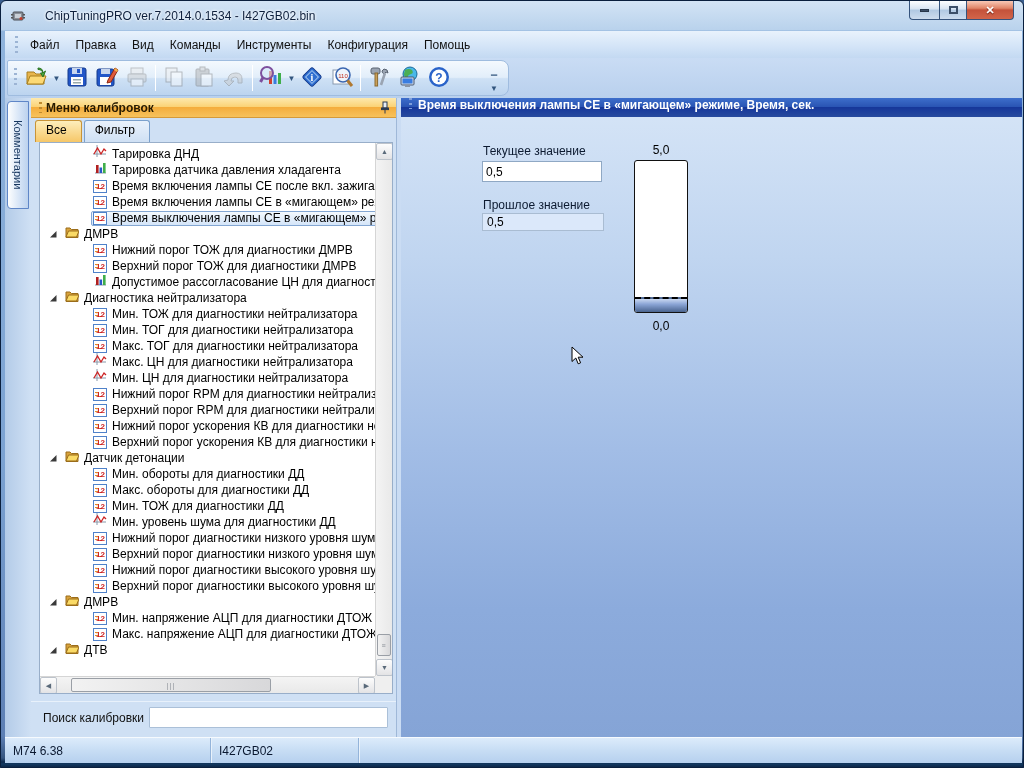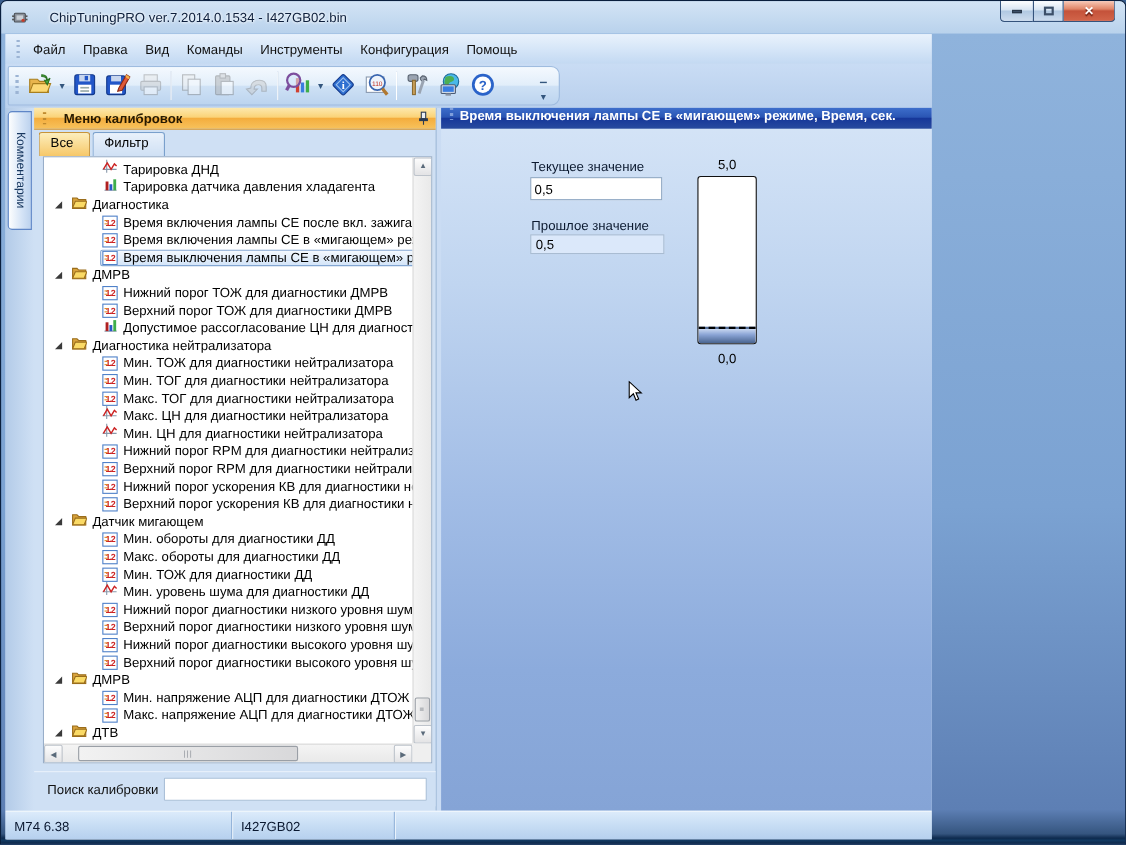--- a/index.html
+++ b/index.html
@@ -19,21 +19,21 @@
     background:linear-gradient(180deg,#fdfeff 0%,#d7e4f2 45%,#b0c8e2 50%,#cddcee 100%); color:#3c4f68; font-size:10px; cursor:default;}
   .cap-btn.min { width:30px; border-radius:0 0 0 4px; border-right:none;}
   .cap-btn.max { width:28px; }
   .cap-btn.close { width:47px; border-radius:0 0 4px 0; border-left:none;
     background:linear-gradient(180deg,#f8c8b6 0%,#e08568 40%,#c4523a 50%,#d2654a 100%); color:#fff; font-weight:bold; }
   .glyph-line { width:9px; height:3px; background:#3c4f68; border:1px solid #27364a; }
   .glyph-box { width:9px; height:8px; border:2px solid #3c4f68; }
   .glyph-x { font-size:11px; font-weight:bold; color:#fff; text-shadow:0 1px 1px #6b1d10; }
 
   
-  .client { position:absolute; left:4px; top:30px; width:842px; height:732px; background:#cadcf3; }
+  .client { position:absolute; left:4px; top:30px; width:1017px; height:732px; background:#cadcf3; }
 
   
   .menubar { position:absolute; left:0; top:0; right:0; height:27px; display:flex; align-items:center;
     background:linear-gradient(180deg,#e9f2fc 0%,#d6e6f8 50%,#c3d9f2 100%); padding-left:6px; }
   .grip-v { width:3px; height:60%; margin:0 4px;
     background:repeating-linear-gradient(180deg,#9cb4d4 0 2px,transparent 2px 5px); }
   .menu-item { padding:3px 8px; color:#111; }
 
   
   .toolbarrow { position:absolute; left:0; top:27px; right:0; height:40px;
@@ -58,21 +58,21 @@
     background:linear-gradient(90deg,#fdfefe,#d4e3f6 60%,#bcd2ee);
     display:flex; align-items:center; justify-content:center;
     writing-mode:vertical-rl; color:#16365e; font-size:11px; }
 
   
   .left-panel { position:absolute; left:26px; top:0; width:366px; height:100%; background:#cfe0f4; border-right:1px solid #9fb8d8;}
   .lp-header { position:absolute; left:0; top:0; right:0; height:20px; display:flex; align-items:center;
     background:linear-gradient(180deg,#fde9ae 0%,#fbd377 45%,#f4ad3d 50%,#f7c25c 100%);
     border-bottom:1px solid #d59a3a; padding:0 4px; }
   .lp-header .grip-v { background:repeating-linear-gradient(180deg,#c08A2e 0 2px,transparent 2px 5px); }
-  .lp-header .lp-title { font-weight:bold; color:#271a00; margin-left:12px; flex:1; }
+  .lp-header .lp-title { font-weight:bold; color:#271a00; margin-left:0; flex:1; }
   .pin-icon { width:14px; height:14px; display:flex; align-items:center; justify-content:center; }
 
   .lp-tabs { position:absolute; left:4px; top:22px; height:22px; display:flex; }
   .lp-tab { padding:2px 14px 0 10px; height:22px; border:1px solid #7aa0cc; border-bottom:none;
     border-radius:3px 3px 0 0; background:linear-gradient(180deg,#e9f1fb,#cfe0f4); margin-right:2px; color:#000; }
   .lp-tab.active { background:linear-gradient(180deg,#fdeebc,#f6c768); border-color:#c89438; position:relative; z-index:2; }
 
   .tree-box { position:absolute; left:8px; top:44px; width:354px; height:552px; background:#fff; border:1px solid #98aec9; overflow:hidden; }
   .tree-view { position:absolute; left:0; top:0; right:17px; bottom:17px; overflow:hidden; padding-top:3px; }
   .tree-row { height:16px; display:flex; align-items:center; white-space:nowrap; }
@@ -328,169 +328,157 @@
                 <span class="row-inner">
                   <span><svg class="t-icon" viewBox="0 0 14 13">
                       <line x1="2" y1="12" x2="13" y2="12" stroke="#8898aa"></line>
                       <rect x="3" y="4" width="2.6" height="8" fill="#b02020"></rect>
                       <rect x="6.5" y="6.5" width="2.6" height="5.5" fill="#2858c8"></rect>
                       <rect x="10" y="2" width="2.6" height="10" fill="#3fae4a"></rect>
                     </svg></span>
                   <span>Тарировка датчика давления хладагента</span>
                 </span>
               </div>
+              <div class="tree-row l2">
+                <span class="row-inner">
+                  <span class="cal-icon t-icon">1.2</span>
+                  <span>Время включения лампы СЕ после вкл. зажигания</span>
+                </span>
+              </div>
+              <div class="tree-row l2">
+                <span class="row-inner">
+                  <span class="cal-icon t-icon">1.2</span>
+                  <span>Время включения лампы СЕ в «мигающем» режиме</span>
+                </span>
+              </div>
+              <div class="tree-row l2 selected">
+                <span class="row-inner">
+                  <span class="cal-icon t-icon">1.2</span>
+                  <span>Время выключения лампы СЕ в «мигающем» режиме</span>
+                </span>
+              </div>
               <div class="tree-row l1">
                 <svg class="expander" viewBox="0 0 12 12">
                   <path d="M9.5 3 L9.5 9.5 L3 9.5 Z" fill="#3a3a3a"></path>
                 </svg>
                 <span class="row-inner">
                   <span><svg class="t-icon" viewBox="0 0 14 13">
                       <path d="M1 3 h4 l1.5 1.5 H13 v8 H1 Z" fill="#d9a33c" stroke="#9a6d1b"></path>
                       <path d="M1 12 L3.5 6 H14 l-2.5 6 Z" fill="#fada66" stroke="#9a6d1b"></path>
                     </svg></span>
-                  <span>Диагностика</span>
-                </span>
-              </div>
-              <div class="tree-row l2">
-                <span class="row-inner">
-                  <span class="cal-icon t-icon">1.2</span>
-                  <span>Время включения лампы СЕ после вкл. зажигания</span>
-                </span>
-              </div>
-              <div class="tree-row l2">
-                <span class="row-inner">
-                  <span class="cal-icon t-icon">1.2</span>
-                  <span>Время включения лампы СЕ в «мигающем» режиме</span>
-                </span>
-              </div>
-              <div class="tree-row l2 selected">
-                <span class="row-inner">
-                  <span class="cal-icon t-icon">1.2</span>
-                  <span>Время выключения лампы СЕ в «мигающем» режиме</span>
+                  <span>ДМРВ</span>
+                </span>
+              </div>
+              <div class="tree-row l2">
+                <span class="row-inner">
+                  <span class="cal-icon t-icon">1.2</span>
+                  <span>Нижний порог ТОЖ для диагностики ДМРВ</span>
+                </span>
+              </div>
+              <div class="tree-row l2">
+                <span class="row-inner">
+                  <span class="cal-icon t-icon">1.2</span>
+                  <span>Верхний порог ТОЖ для диагностики ДМРВ</span>
+                </span>
+              </div>
+              <div class="tree-row l2">
+                <span class="row-inner">
+                  <span><svg class="t-icon" viewBox="0 0 14 13">
+                      <line x1="2" y1="12" x2="13" y2="12" stroke="#8898aa"></line>
+                      <rect x="3" y="4" width="2.6" height="8" fill="#b02020"></rect>
+                      <rect x="6.5" y="6.5" width="2.6" height="5.5" fill="#2858c8"></rect>
+                      <rect x="10" y="2" width="2.6" height="10" fill="#3fae4a"></rect>
+                    </svg></span>
+                  <span>Допустимое рассогласование ЦН для диагностики</span>
                 </span>
               </div>
               <div class="tree-row l1">
                 <svg class="expander" viewBox="0 0 12 12">
                   <path d="M9.5 3 L9.5 9.5 L3 9.5 Z" fill="#3a3a3a"></path>
                 </svg>
                 <span class="row-inner">
                   <span><svg class="t-icon" viewBox="0 0 14 13">
                       <path d="M1 3 h4 l1.5 1.5 H13 v8 H1 Z" fill="#d9a33c" stroke="#9a6d1b"></path>
                       <path d="M1 12 L3.5 6 H14 l-2.5 6 Z" fill="#fada66" stroke="#9a6d1b"></path>
                     </svg></span>
-                  <span>ДМРВ</span>
-                </span>
-              </div>
-              <div class="tree-row l2">
-                <span class="row-inner">
-                  <span class="cal-icon t-icon">1.2</span>
-                  <span>Нижний порог ТОЖ для диагностики ДМРВ</span>
-                </span>
-              </div>
-              <div class="tree-row l2">
-                <span class="row-inner">
-                  <span class="cal-icon t-icon">1.2</span>
-                  <span>Верхний порог ТОЖ для диагностики ДМРВ</span>
-                </span>
-              </div>
-              <div class="tree-row l2">
-                <span class="row-inner">
-                  <span><svg class="t-icon" viewBox="0 0 14 13">
-                      <line x1="2" y1="12" x2="13" y2="12" stroke="#8898aa"></line>
-                      <rect x="3" y="4" width="2.6" height="8" fill="#b02020"></rect>
-                      <rect x="6.5" y="6.5" width="2.6" height="5.5" fill="#2858c8"></rect>
-                      <rect x="10" y="2" width="2.6" height="10" fill="#3fae4a"></rect>
-                    </svg></span>
-                  <span>Допустимое рассогласование ЦН для диагностики</span>
+                  <span>Диагностика нейтрализатора</span>
+                </span>
+              </div>
+              <div class="tree-row l2">
+                <span class="row-inner">
+                  <span class="cal-icon t-icon">1.2</span>
+                  <span>Мин. ТОЖ для диагностики нейтрализатора</span>
+                </span>
+              </div>
+              <div class="tree-row l2">
+                <span class="row-inner">
+                  <span class="cal-icon t-icon">1.2</span>
+                  <span>Мин. ТОГ для диагностики нейтрализатора</span>
+                </span>
+              </div>
+              <div class="tree-row l2">
+                <span class="row-inner">
+                  <span class="cal-icon t-icon">1.2</span>
+                  <span>Макс. ТОГ для диагностики нейтрализатора</span>
+                </span>
+              </div>
+              <div class="tree-row l2">
+                <span class="row-inner">
+                  <span><svg class="t-icon" viewBox="0 0 14 13">
+                      <line x1="4" y1="0" x2="4" y2="12" stroke="#8898aa"></line>
+                      <line x1="0" y1="9" x2="13" y2="9" stroke="#8898aa"></line>
+                      <path d="M1 9 L4.5 3 L8 9 L11 4 L13 6" fill="none" stroke="#cc2222" stroke-width="1.3"></path>
+                    </svg></span>
+                  <span>Макс. ЦН для диагностики нейтрализатора</span>
+                </span>
+              </div>
+              <div class="tree-row l2">
+                <span class="row-inner">
+                  <span><svg class="t-icon" viewBox="0 0 14 13">
+                      <line x1="4" y1="0" x2="4" y2="12" stroke="#8898aa"></line>
+                      <line x1="0" y1="9" x2="13" y2="9" stroke="#8898aa"></line>
+                      <path d="M1 9 L4.5 3 L8 9 L11 4 L13 6" fill="none" stroke="#cc2222" stroke-width="1.3"></path>
+                    </svg></span>
+                  <span>Мин. ЦН для диагностики нейтрализатора</span>
+                </span>
+              </div>
+              <div class="tree-row l2">
+                <span class="row-inner">
+                  <span class="cal-icon t-icon">1.2</span>
+                  <span>Нижний порог RPM для диагностики нейтрализато</span>
+                </span>
+              </div>
+              <div class="tree-row l2">
+                <span class="row-inner">
+                  <span class="cal-icon t-icon">1.2</span>
+                  <span>Верхний порог RPM для диагностики нейтрализат</span>
+                </span>
+              </div>
+              <div class="tree-row l2">
+                <span class="row-inner">
+                  <span class="cal-icon t-icon">1.2</span>
+                  <span>Нижний порог ускорения КВ для диагностики ней</span>
+                </span>
+              </div>
+              <div class="tree-row l2">
+                <span class="row-inner">
+                  <span class="cal-icon t-icon">1.2</span>
+                  <span>Верхний порог ускорения КВ для диагностики ней</span>
                 </span>
               </div>
               <div class="tree-row l1">
                 <svg class="expander" viewBox="0 0 12 12">
                   <path d="M9.5 3 L9.5 9.5 L3 9.5 Z" fill="#3a3a3a"></path>
                 </svg>
                 <span class="row-inner">
                   <span><svg class="t-icon" viewBox="0 0 14 13">
                       <path d="M1 3 h4 l1.5 1.5 H13 v8 H1 Z" fill="#d9a33c" stroke="#9a6d1b"></path>
                       <path d="M1 12 L3.5 6 H14 l-2.5 6 Z" fill="#fada66" stroke="#9a6d1b"></path>
                     </svg></span>
-                  <span>Диагностика нейтрализатора</span>
-                </span>
-              </div>
-              <div class="tree-row l2">
-                <span class="row-inner">
-                  <span class="cal-icon t-icon">1.2</span>
-                  <span>Мин. ТОЖ для диагностики нейтрализатора</span>
-                </span>
-              </div>
-              <div class="tree-row l2">
-                <span class="row-inner">
-                  <span class="cal-icon t-icon">1.2</span>
-                  <span>Мин. ТОГ для диагностики нейтрализатора</span>
-                </span>
-              </div>
-              <div class="tree-row l2">
-                <span class="row-inner">
-                  <span class="cal-icon t-icon">1.2</span>
-                  <span>Макс. ТОГ для диагностики нейтрализатора</span>
-                </span>
-              </div>
-              <div class="tree-row l2">
-                <span class="row-inner">
-                  <span><svg class="t-icon" viewBox="0 0 14 13">
-                      <line x1="4" y1="0" x2="4" y2="12" stroke="#8898aa"></line>
-                      <line x1="0" y1="9" x2="13" y2="9" stroke="#8898aa"></line>
-                      <path d="M1 9 L4.5 3 L8 9 L11 4 L13 6" fill="none" stroke="#cc2222" stroke-width="1.3"></path>
-                    </svg></span>
-                  <span>Макс. ЦН для диагностики нейтрализатора</span>
-                </span>
-              </div>
-              <div class="tree-row l2">
-                <span class="row-inner">
-                  <span><svg class="t-icon" viewBox="0 0 14 13">
-                      <line x1="4" y1="0" x2="4" y2="12" stroke="#8898aa"></line>
-                      <line x1="0" y1="9" x2="13" y2="9" stroke="#8898aa"></line>
-                      <path d="M1 9 L4.5 3 L8 9 L11 4 L13 6" fill="none" stroke="#cc2222" stroke-width="1.3"></path>
-                    </svg></span>
-                  <span>Мин. ЦН для диагностики нейтрализатора</span>
-                </span>
-              </div>
-              <div class="tree-row l2">
-                <span class="row-inner">
-                  <span class="cal-icon t-icon">1.2</span>
-                  <span>Нижний порог RPM для диагностики нейтрализато</span>
-                </span>
-              </div>
-              <div class="tree-row l2">
-                <span class="row-inner">
-                  <span class="cal-icon t-icon">1.2</span>
-                  <span>Верхний порог RPM для диагностики нейтрализат</span>
-                </span>
-              </div>
-              <div class="tree-row l2">
-                <span class="row-inner">
-                  <span class="cal-icon t-icon">1.2</span>
-                  <span>Нижний порог ускорения КВ для диагностики ней</span>
-                </span>
-              </div>
-              <div class="tree-row l2">
-                <span class="row-inner">
-                  <span class="cal-icon t-icon">1.2</span>
-                  <span>Верхний порог ускорения КВ для диагностики ней</span>
-                </span>
-              </div>
-              <div class="tree-row l1">
-                <svg class="expander" viewBox="0 0 12 12">
-                  <path d="M9.5 3 L9.5 9.5 L3 9.5 Z" fill="#3a3a3a"></path>
-                </svg>
-                <span class="row-inner">
-                  <span><svg class="t-icon" viewBox="0 0 14 13">
-                      <path d="M1 3 h4 l1.5 1.5 H13 v8 H1 Z" fill="#d9a33c" stroke="#9a6d1b"></path>
-                      <path d="M1 12 L3.5 6 H14 l-2.5 6 Z" fill="#fada66" stroke="#9a6d1b"></path>
-                    </svg></span>
-                  <span>Датчик мигающем</span>
+                  <span>Датчик детонации</span>
                 </span>
               </div>
               <div class="tree-row l2">
                 <span class="row-inner">
                   <span class="cal-icon t-icon">1.2</span>
                   <span>Мин. обороты для диагностики ДД</span>
                 </span>
               </div>
               <div class="tree-row l2">
                 <span class="row-inner">

